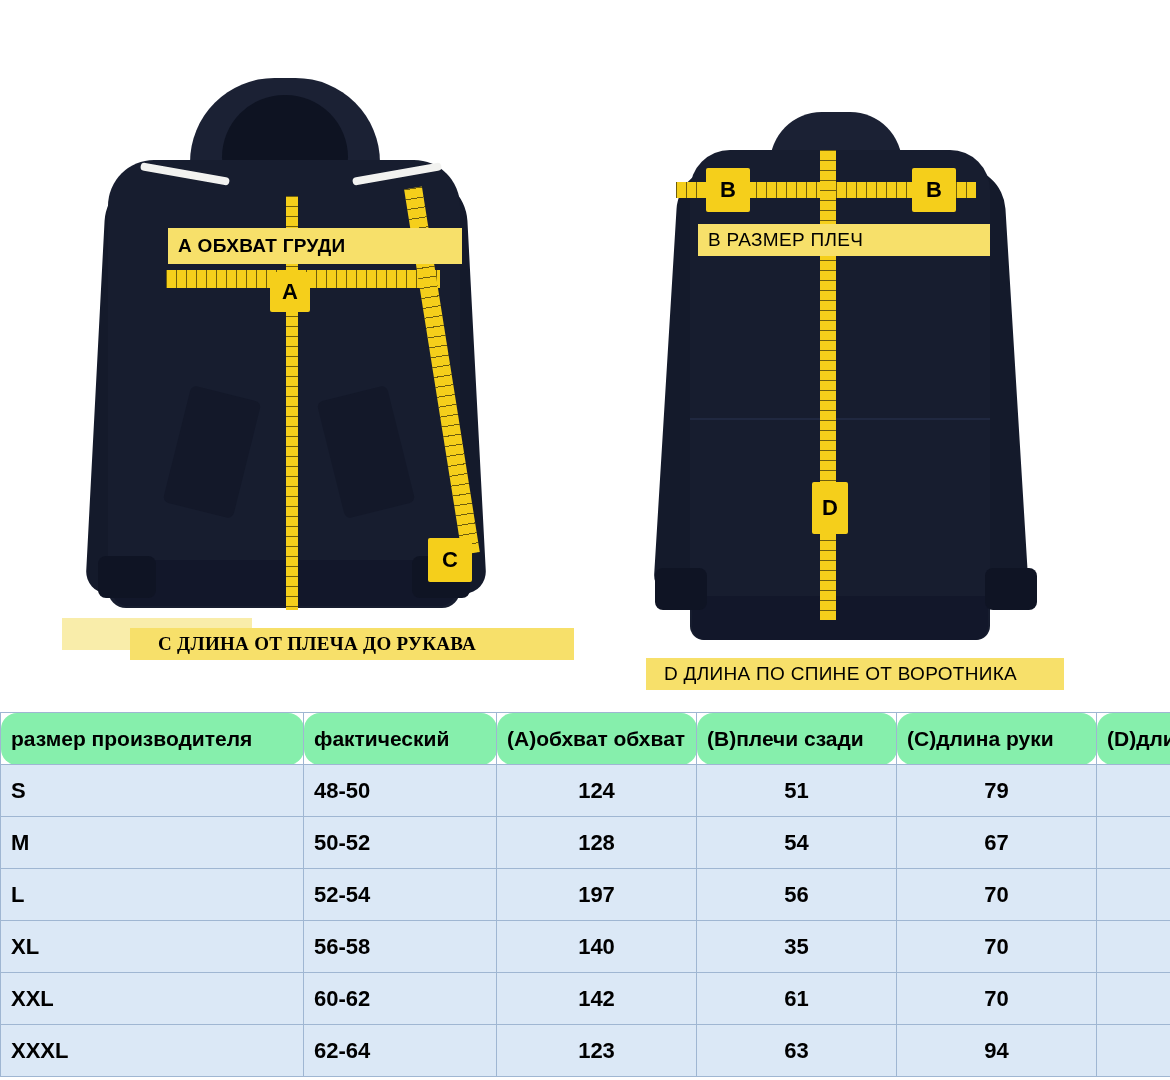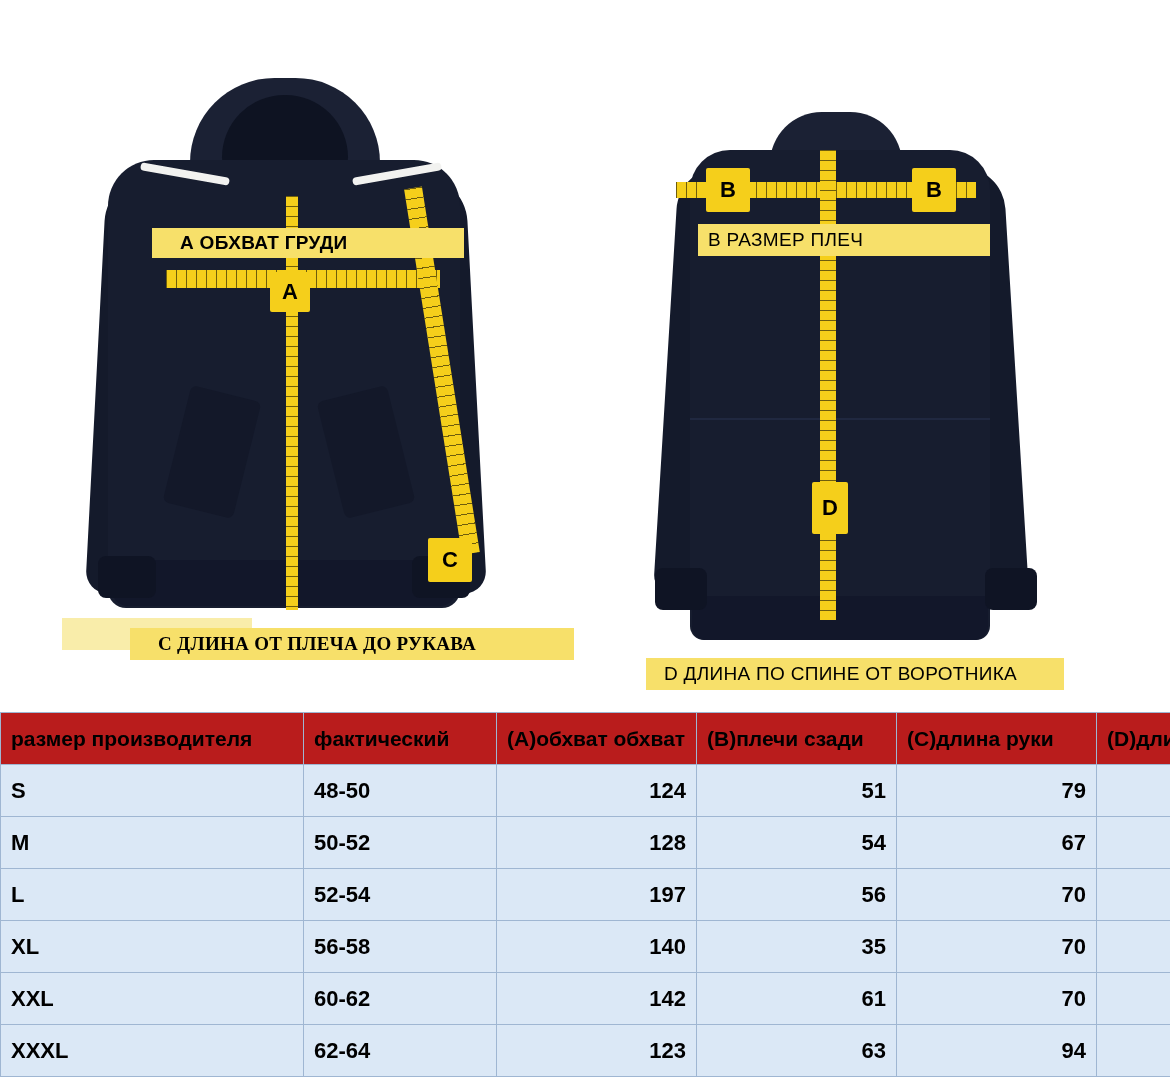--- a/index.html
+++ b/index.html
@@ -187,27 +187,28 @@
   .size-table th, .size-table td {
     border: 1px solid #9fb6d2;
     height: 51px;
     padding: 0 10px;
     font-size: 22px;
     font-weight: bold;
     color: #000;
     background: #dce9f7;
   }
   .size-table thead th {
-    background: #b91c1c;
+    background: #86efac;
     font-size: 21px;
     text-align: left;
     white-space: nowrap;
     overflow: hidden;
-  }
-  .size-table tbody td { background: #dbe8f6; }
+    border-radius: 16px;
+  }
+  .size-table tbody td { background: #dbe8f6; text-align: center; }
   .col-size   { width: 282px; text-align: left; }
   .col-actual { width: 172px; text-align: left; }
   .col-num    { width: 179px; text-align: right; }
   .size-table tbody td.col-size,
   .size-table tbody td.col-actual { text-align: left; }
 </style>
 </head>
 <body>
 
 <div class="illustration">
@@ -227,21 +228,21 @@
     <div class="white-stripeR"></div>
   </div>
 
   <div class="tape tape-ticks" style="left:166px; top:270px; width:274px; height:18px;"></div>
   <div class="tape tape-ticks-v" style="left:286px; top:196px; width:12px; height:414px;"></div>
   <div class="tape tape-ticks-v" style="left:404px; top:188px; width:18px; height:370px; transform:rotate(-9deg); transform-origin: top center;"></div>
 
   <div class="marker" style="left:270px; top:272px; width:40px; height:40px;">A</div>
   <div class="marker" style="left:428px; top:538px; width:44px; height:44px;">C</div>
 
-  <div class="label-band" style="left:152px; top:228px; width:284px; height:30px; padding-left:28px;">А ОБХВАТ ГРУДИ</div>
+  <div class="label-band" style="left:168px; top:228px; width:284px; height:36px; padding-left:10px;">А ОБХВАТ ГРУДИ</div>
 
   <div class="label-band pale" style="left:62px; top:618px; width:190px; height:32px;"></div>
   <div class="label-band" style="left:130px; top:628px; width:416px; height:32px; padding-left:28px;font-family:Liberation Serif, serif;">С  ДЛИНА  ОТ ПЛЕЧА ДО РУКАВА</div>
 
   <div class="jacket-panel panel-back">
   </div>
   <div class="jk b-shoulderL"></div>
   <div class="jk b-shoulderR"></div>
   <div class="jk b-collar"></div>
   <div class="jk b-body"></div>

